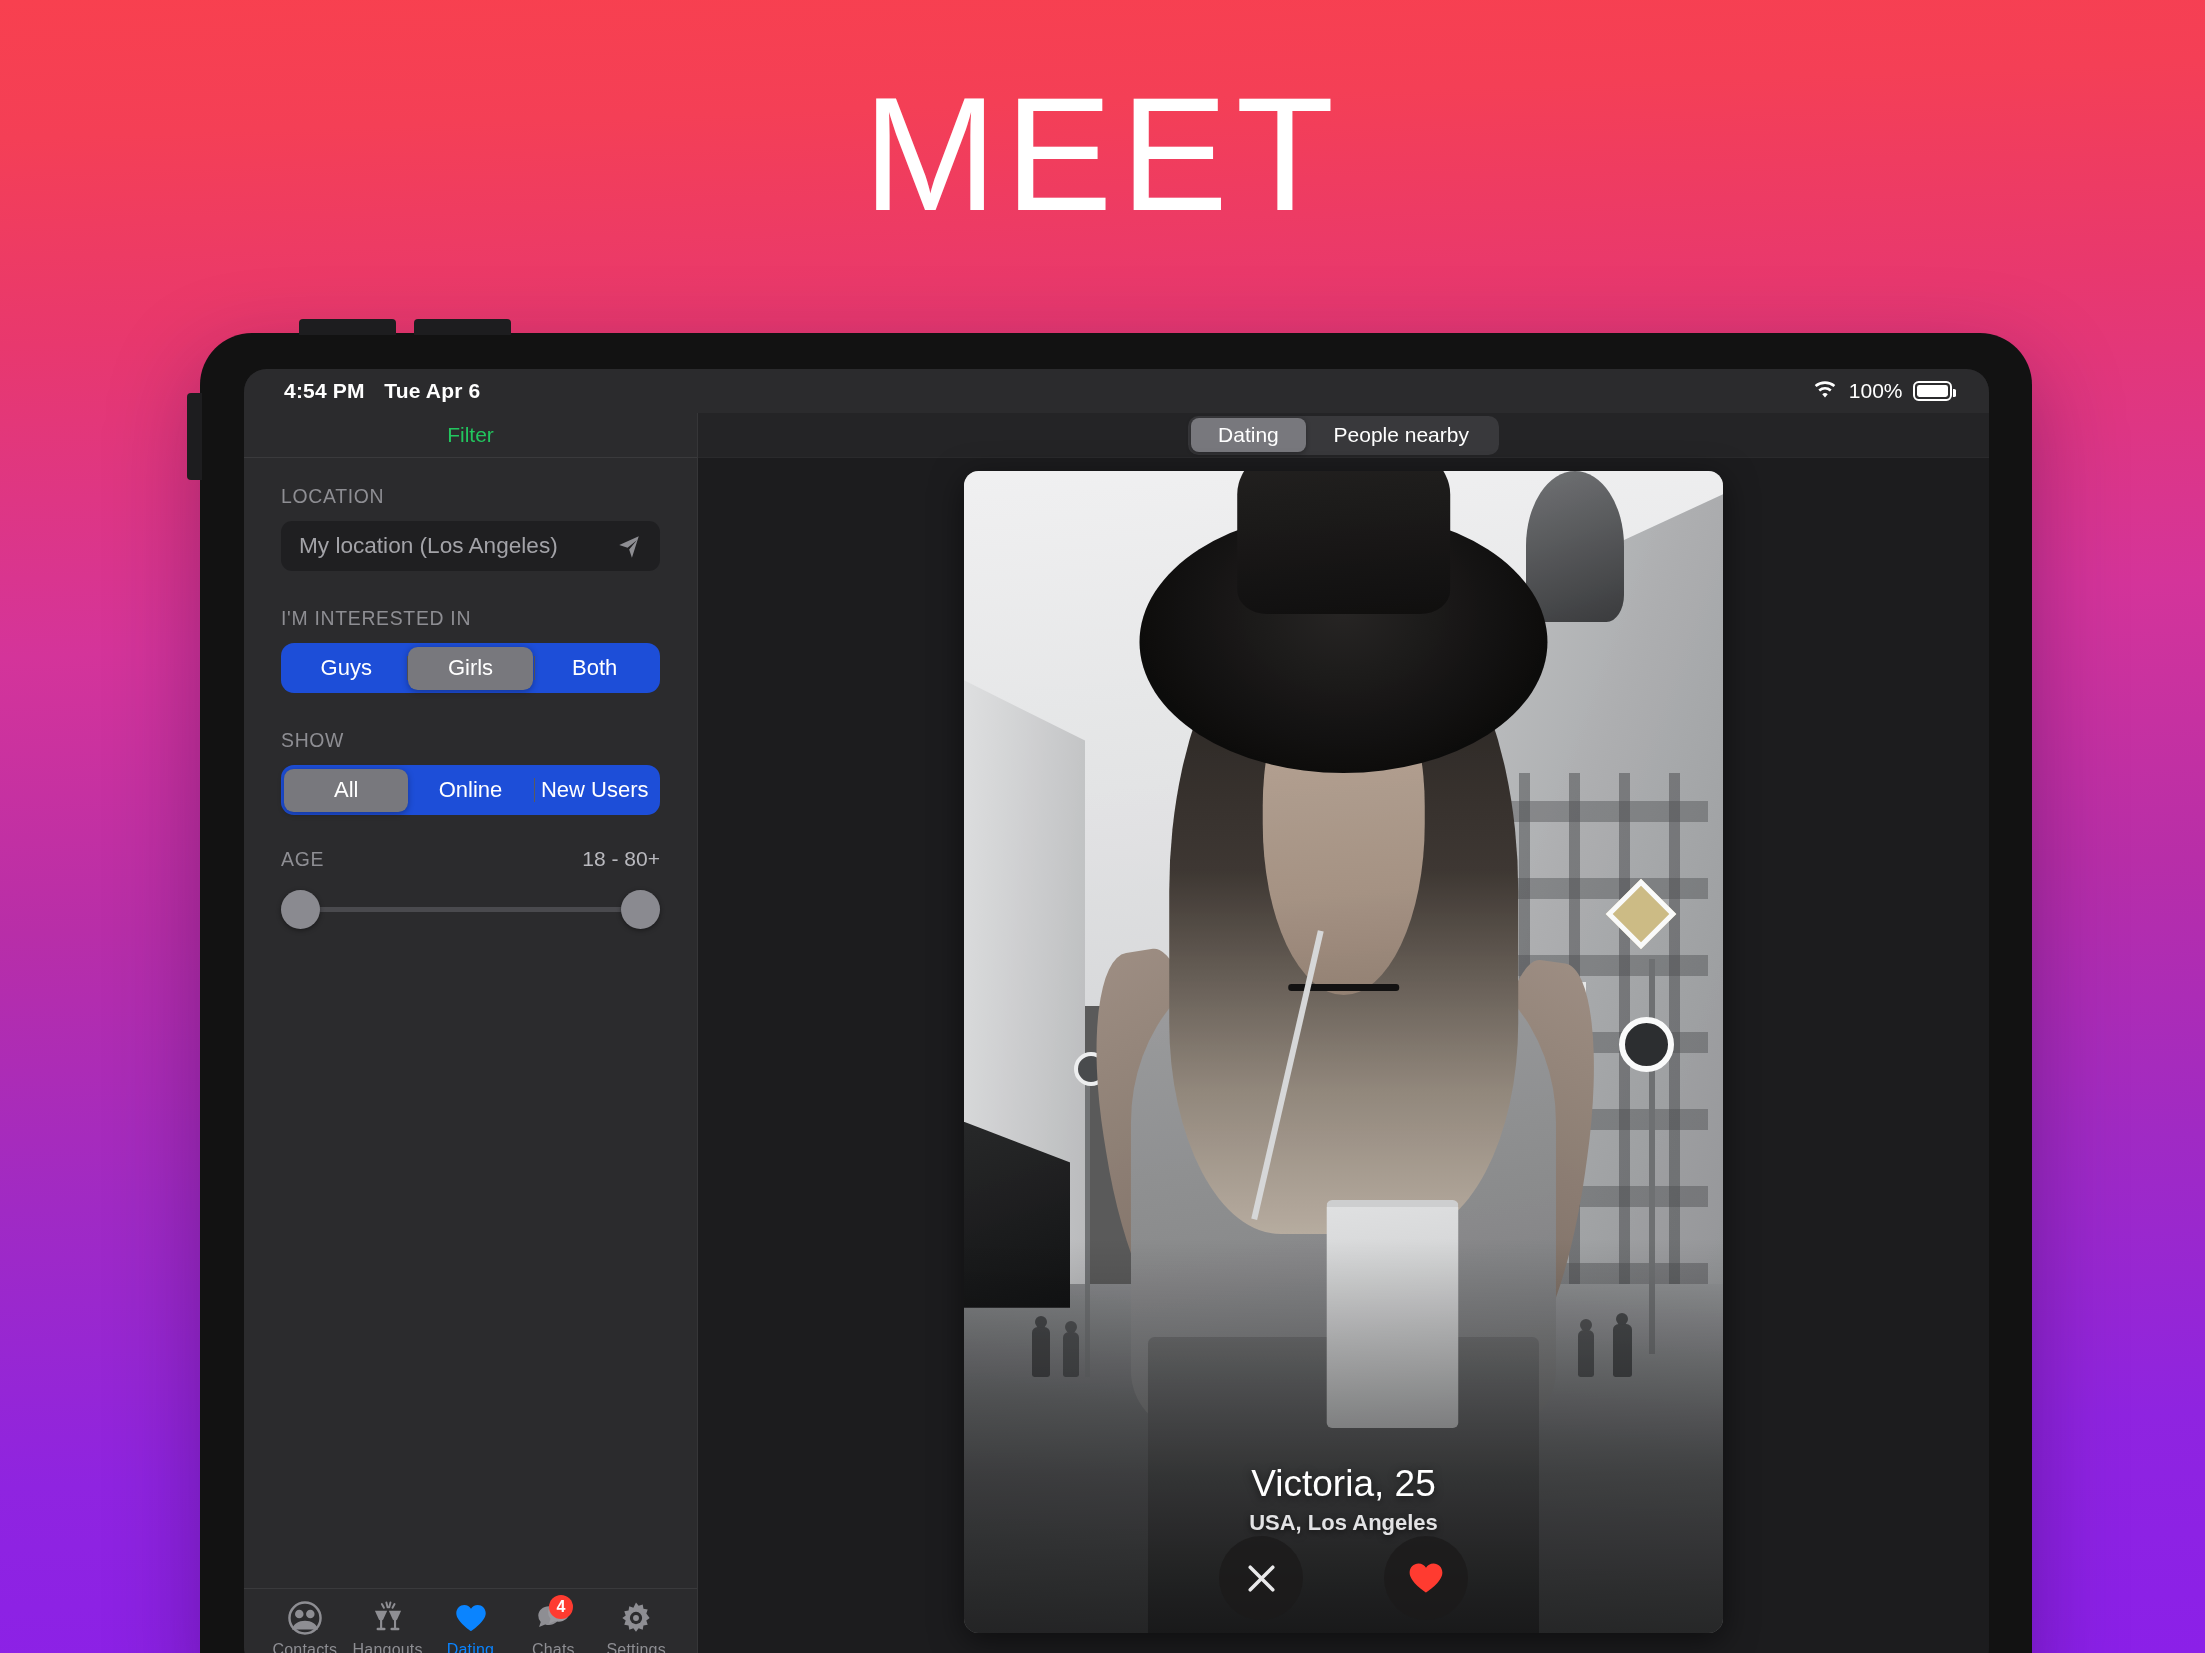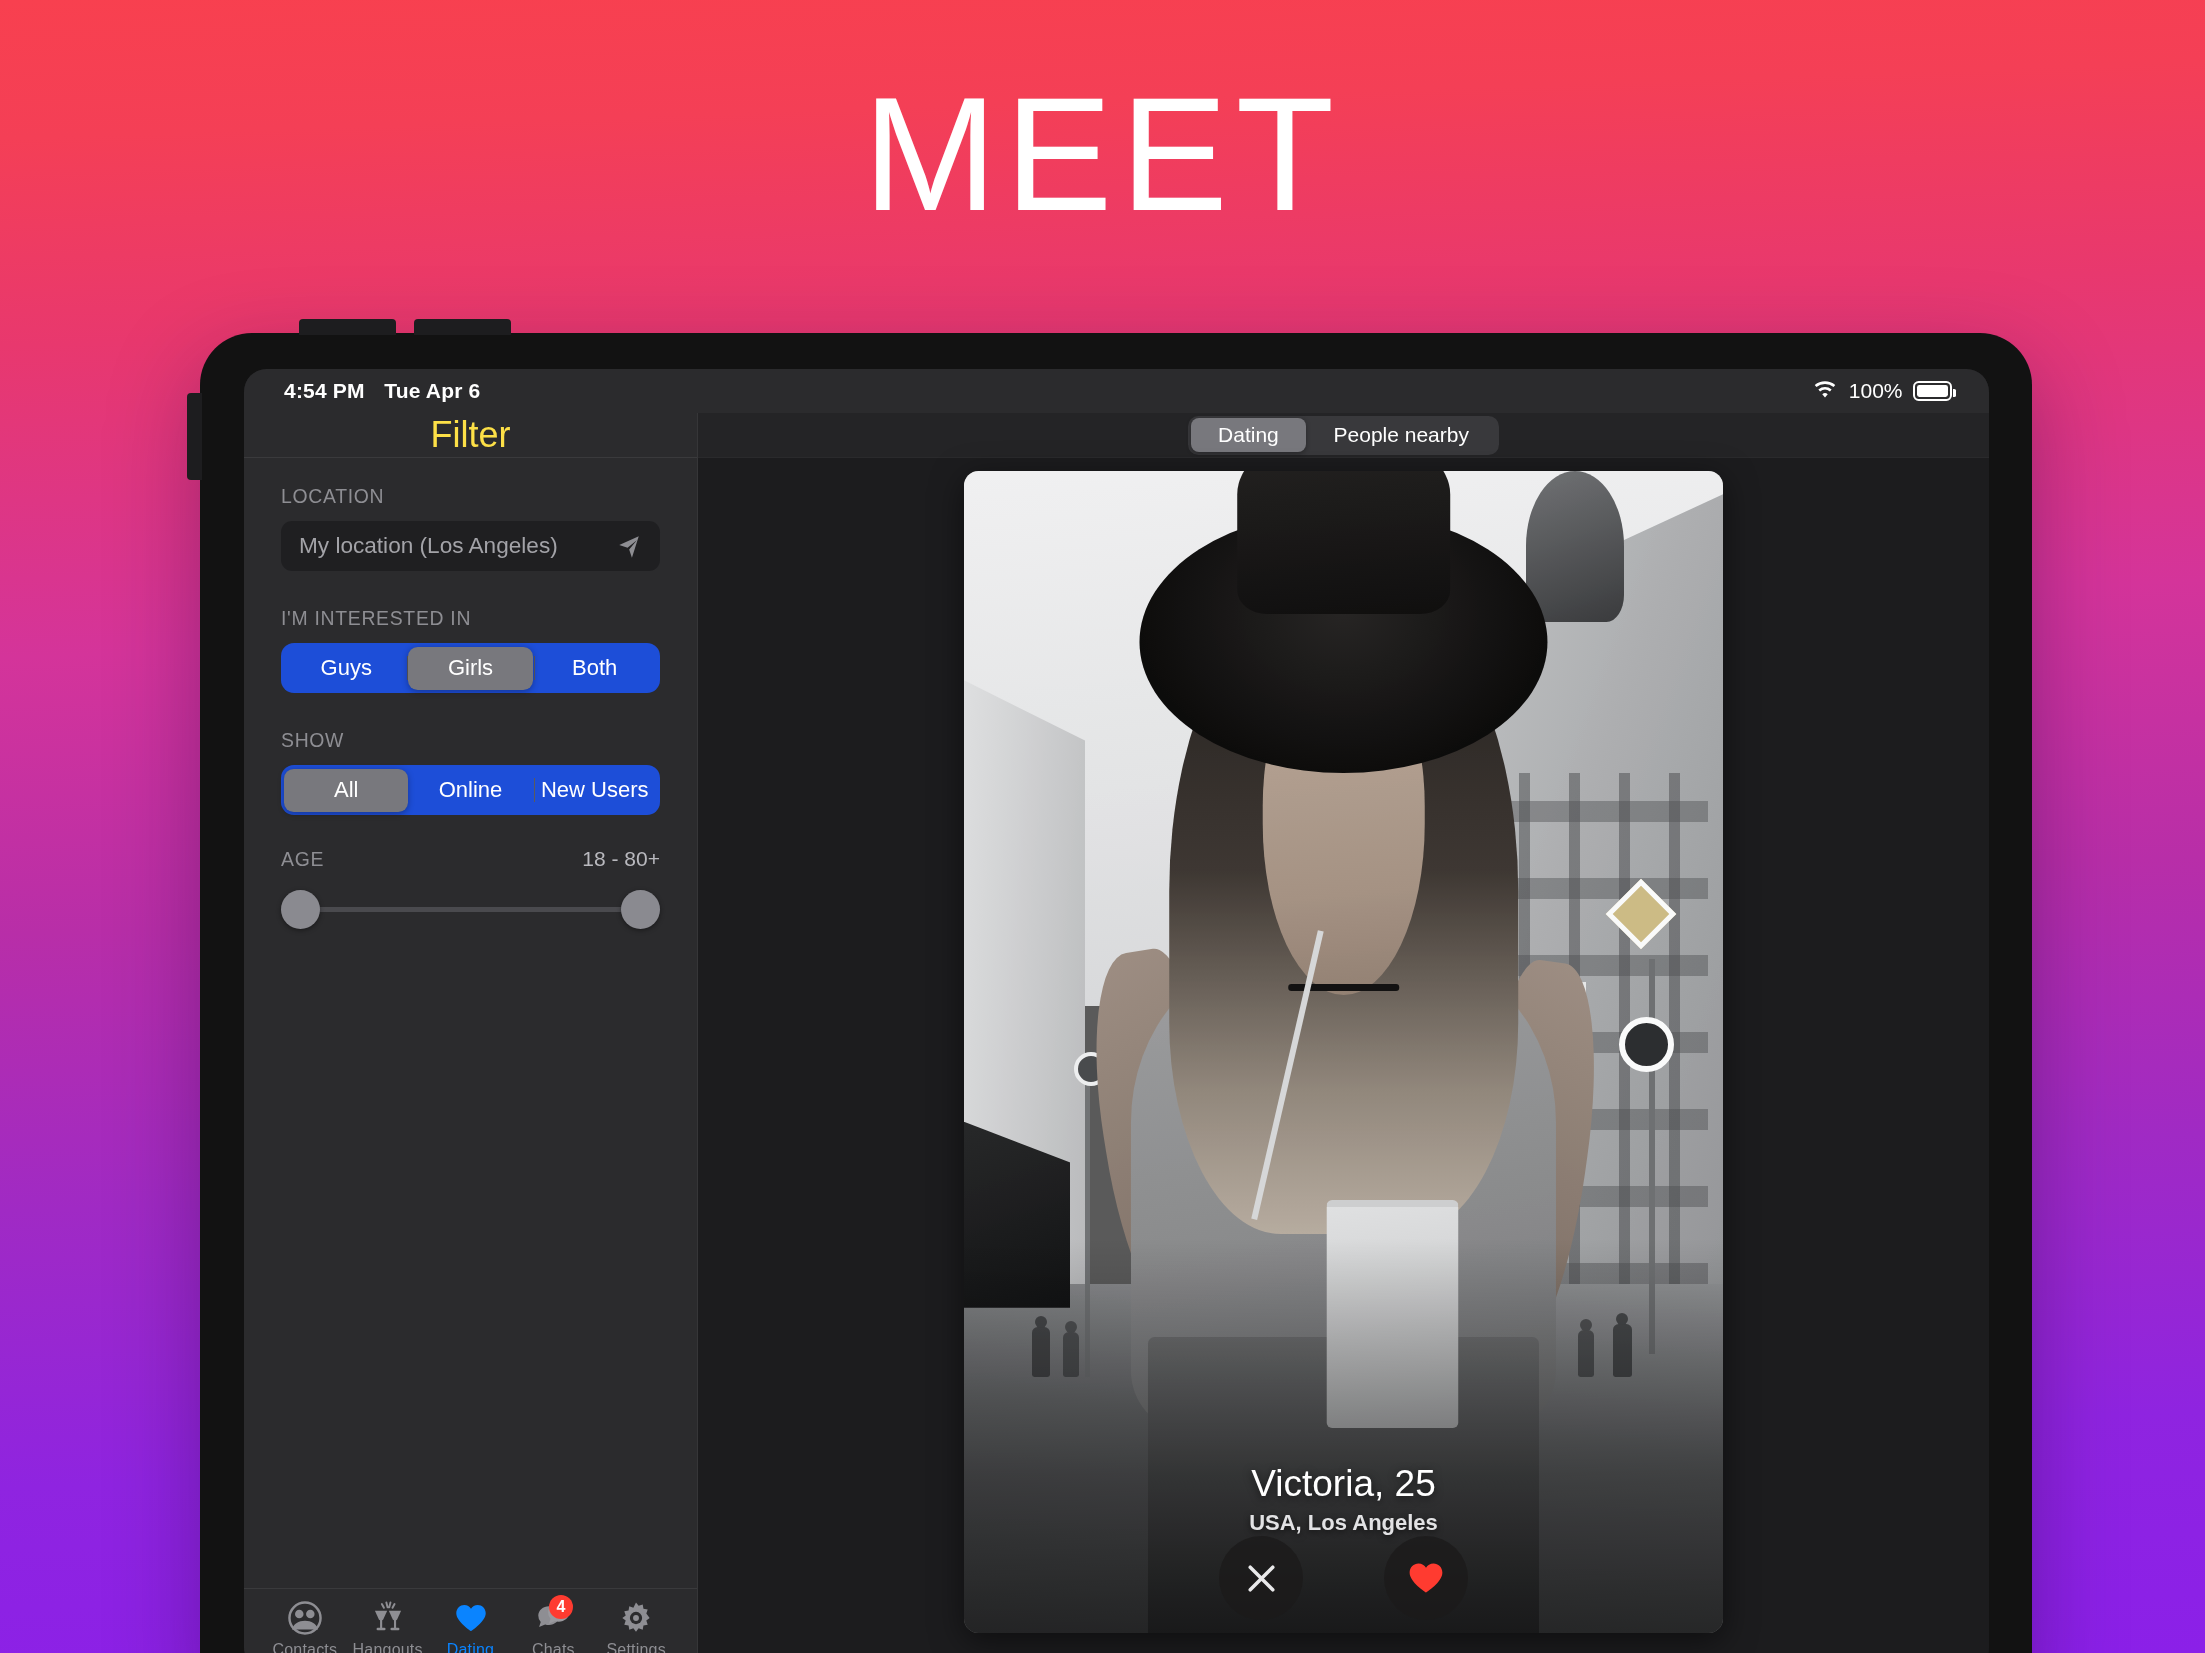--- a/index.html
+++ b/index.html
@@ -103,21 +103,21 @@
   .sidebar{
     width:454px;
     background:#2b2b2d;
     display:flex; flex-direction:column;
     border-right:1.6px solid #363638;
     flex-shrink:0;
   }
   .sidebar-header{
     height:45px;
     display:flex; align-items:center; justify-content:center;
-    color:#fde047; font-size:36px; font-weight:400;
+    color:#22c55e; font-size:21px; font-weight:400;
     border-bottom:1.6px solid #3a3a3c;
     flex-shrink:0;
   }
   .sidebar-scroll{ flex:1; padding:27.4px 37px 0 37px; overflow:hidden; }
 
   .field-label{
     color:#8e8e93;
     font-size:19.4px;
     letter-spacing:0.7px;
     font-weight:400;

